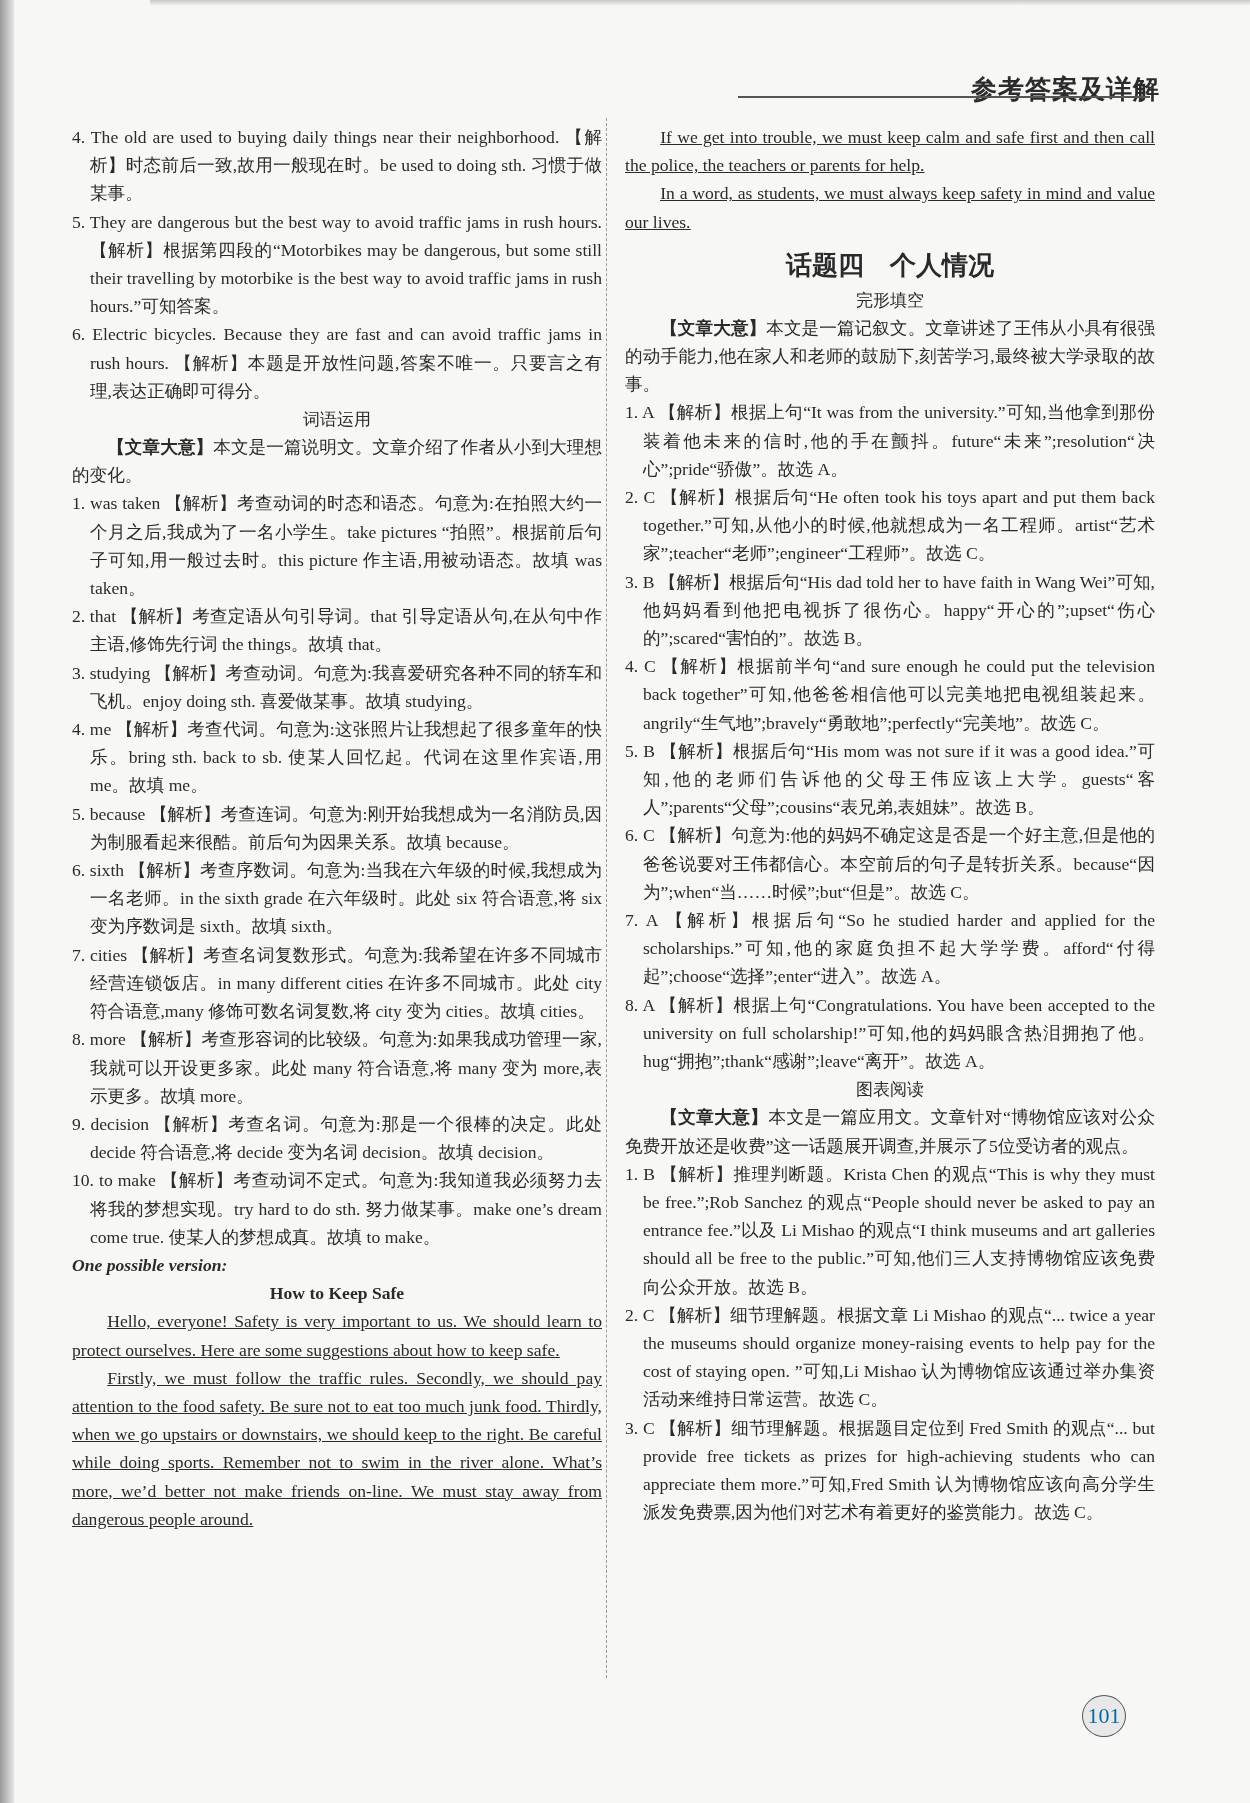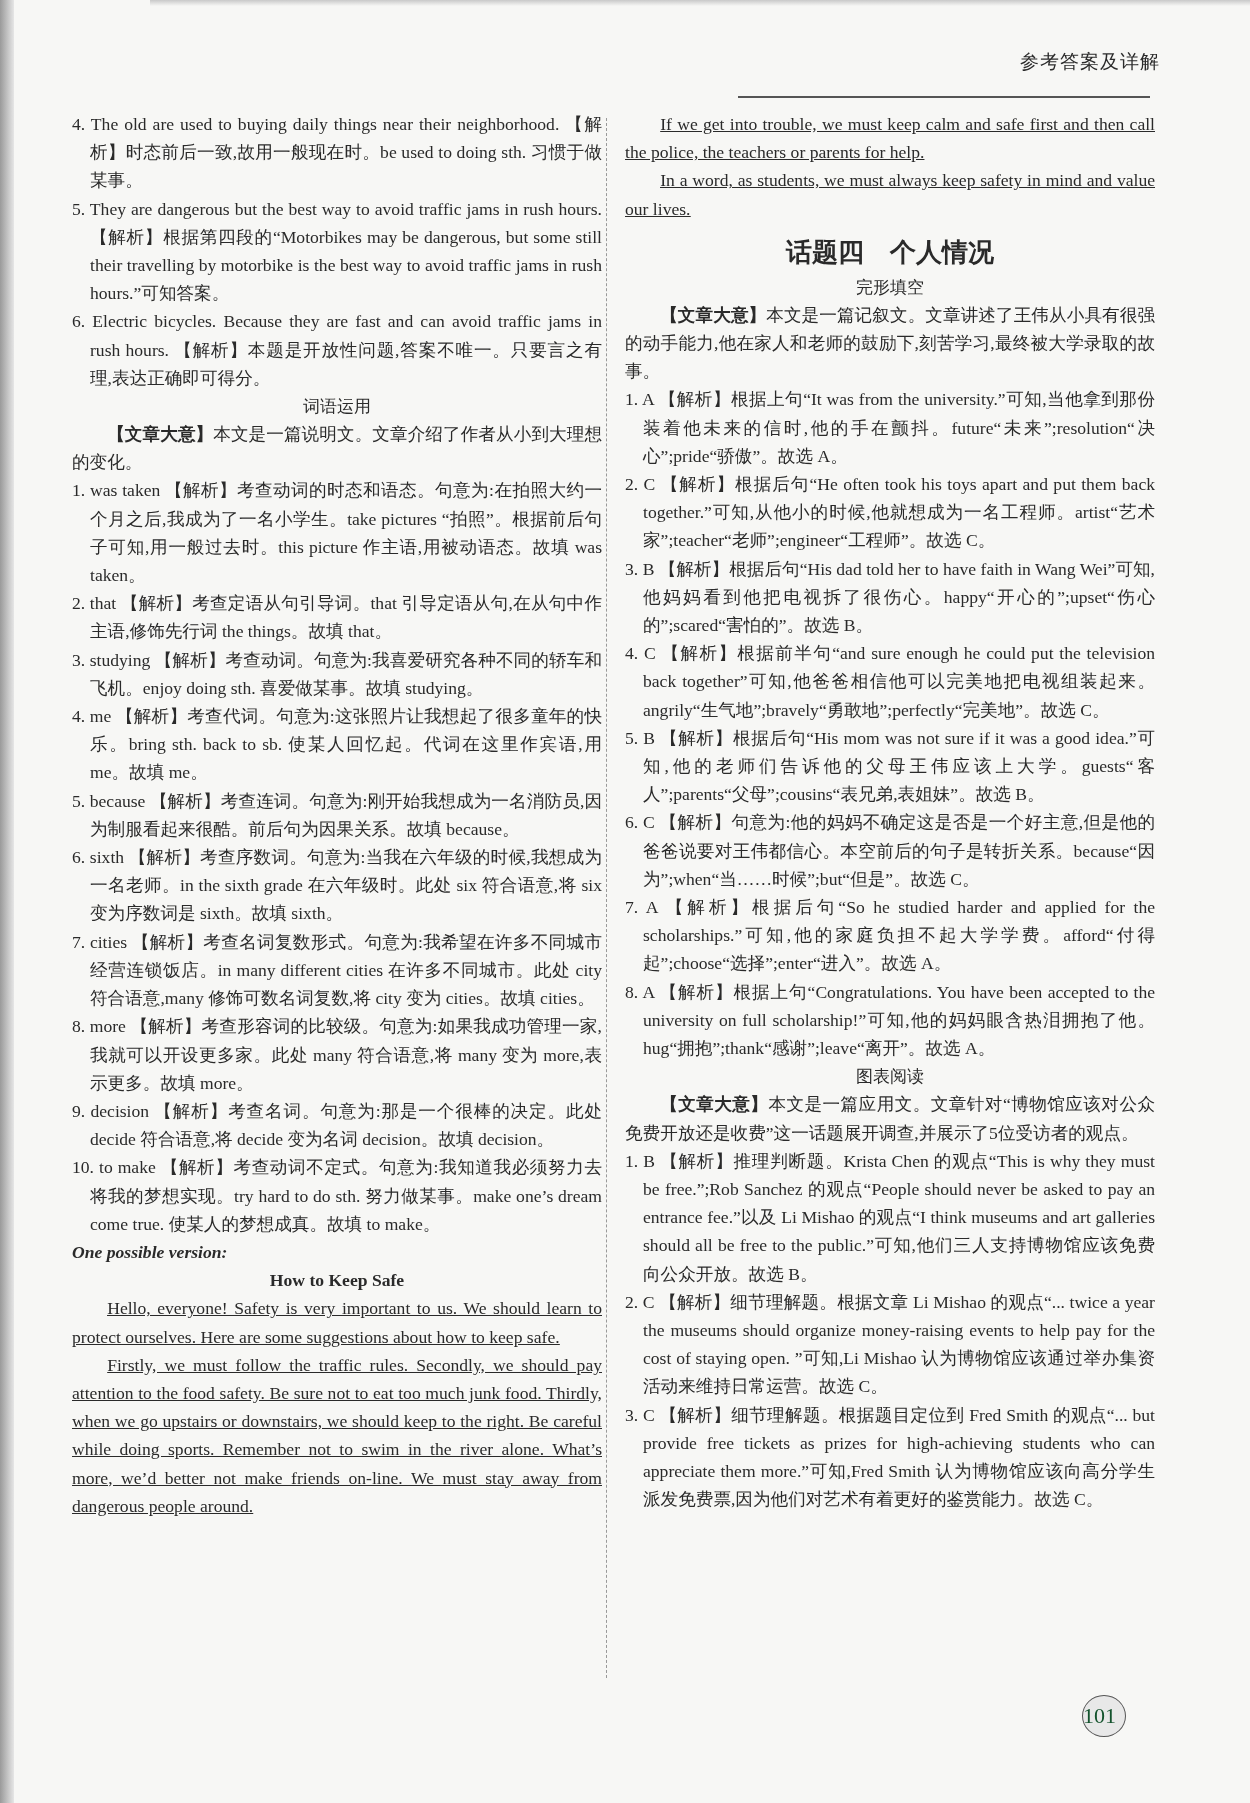--- a/index.html
+++ b/index.html
@@ -11,30 +11,30 @@
   }
   .spine {
     position: absolute; left: 0; top: 0; width: 14px; height: 1803px;
     background: linear-gradient(to right, #9a9a9a, #c8c8c8 60%, #e6e6e6);
   }
   .topshade {
     position: absolute; left: 150px; top: 0; width: 1100px; height: 6px;
     background: linear-gradient(to bottom, #c9c9c9, #f7f7f5);
   }
   .header {
-    position: absolute; right: 90px; top: 49px;
-    font-family: "DejaVu Sans", sans-serif; font-weight: normal;
-    font-size: 19px; letter-spacing: 1px; color: #2b2b2b;
+    position: absolute; right: 90px; top: 72px;
+    font-family: "DejaVu Sans", sans-serif; font-weight: bold;
+    font-size: 26px; letter-spacing: 1px; color: #2b2b2b;
   }
   .header-rule {
     position: absolute; left: 738px; top: 96px; width: 412px; height: 2px;
     background: #555;
   }
   .col {
-    position: absolute; top: 110px; width: 530px;
+    position: absolute; top: 123px; width: 530px;
     font-size: 17.6px; line-height: 28.2px;
   }
   .col.left { left: 72px; }
   .col.right { left: 625px; }
   .divider {
     position: absolute; left: 606px; top: 118px; height: 1560px; width: 0;
     border-left: 1px dashed #999;
   }
   .item { text-indent: -18px; padding-left: 18px; text-align: justify; }
   .item .num { }
@@ -48,21 +48,21 @@
   }
   .summary { text-indent: 2em; text-align: justify; }
   .summary .tag, .item .tag { font-family: "DejaVu Sans", sans-serif; font-weight: bold; }
   .para { text-indent: 2em; text-align: justify; text-decoration: underline; }
   .ul { text-decoration: underline; }
   .essay-title { text-align: center; font-weight: bold; }
   .version-label { font-weight: bold; font-style: italic; }
   .pagenum {
     position: absolute; left: 1082px; top: 1695px; width: 42px; height: 40px;
     border: 1.5px solid #555; border-radius: 50%; background: #e8e8e8;
-    font-size: 22px; line-height: 40px; color: #14532d;
+    font-size: 22px; line-height: 40px; text-align: center; color: #0369a1;
   }
 </style>
 </head>
 <body>
 
 <div class="spine"></div>
 <div class="topshade"></div>
 
 <div class="header">参考答案及详解</div>
 <div class="header-rule"></div>

